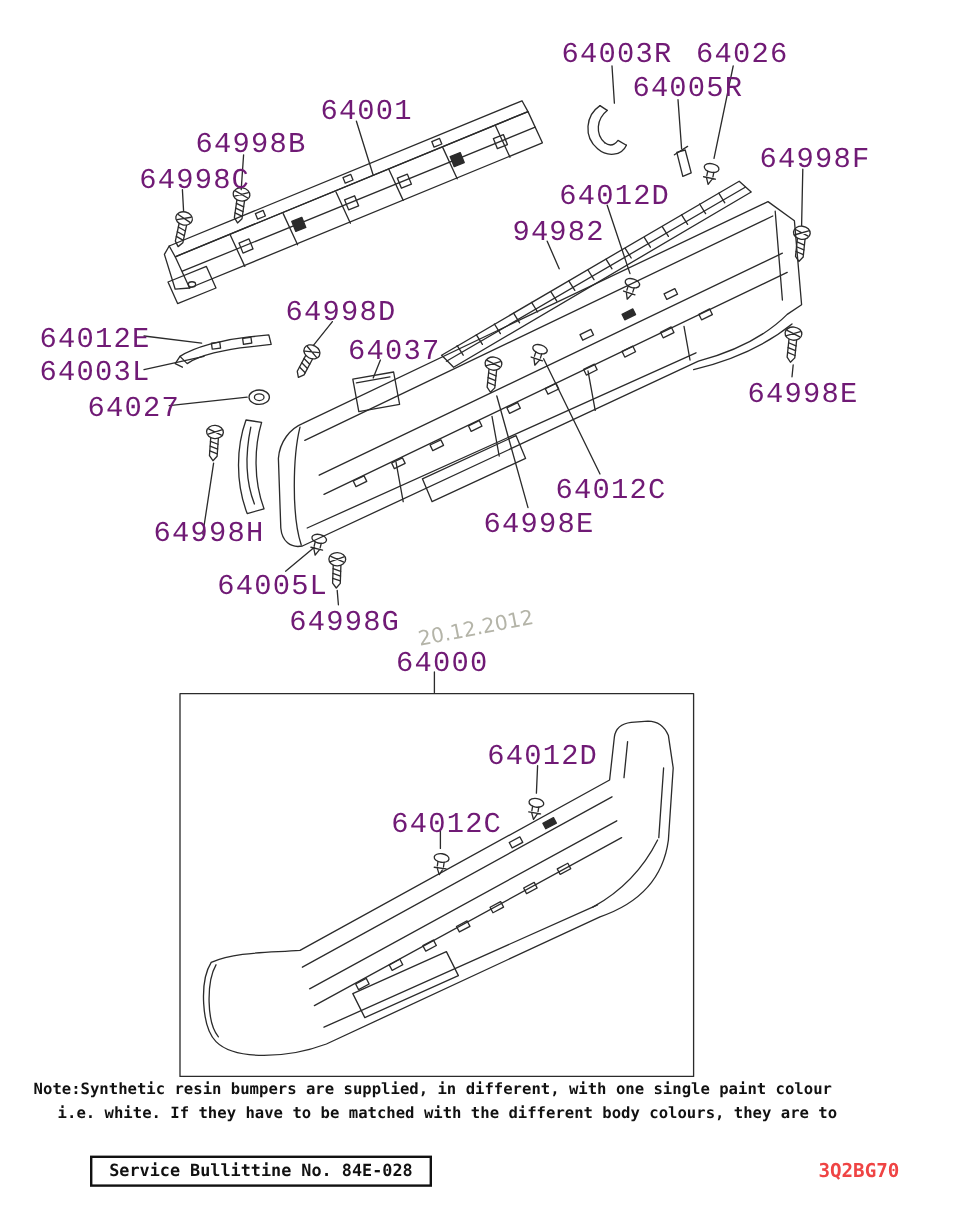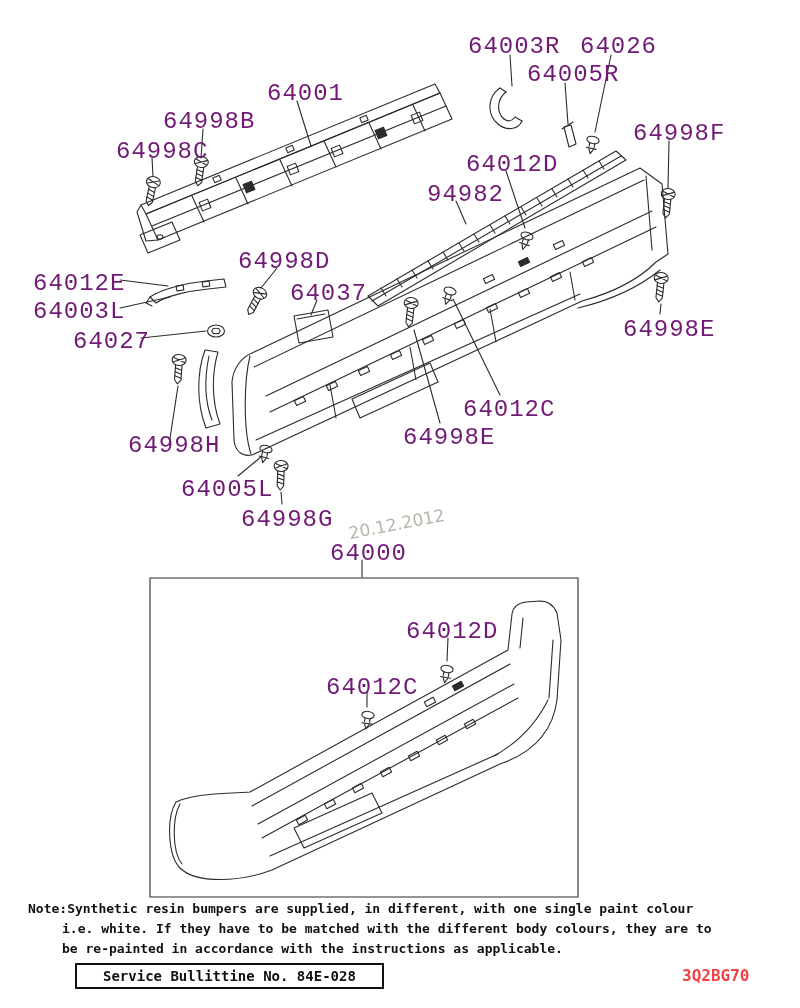--- a/index.html
+++ b/index.html
@@ -7,22 +7,22 @@
         font-family:"DejaVu Sans",sans-serif;}
   .art{position:absolute;left:0;top:0;}
   .lbl{position:absolute;font-size:24px;color:#701a75;letter-spacing:1px;white-space:nowrap;
        font-family:Liberation Mono, monospace;}
   .wm{position:absolute;left:92px;top:402px;font-size:50px;color:#9f9f9f;opacity:.55;
       letter-spacing:2px;font-weight:500;white-space:nowrap;}
   .wm-date{position:absolute;left:348px;top:514px;font-size:17px;color:#a8a89a;opacity:.85;
       transform:rotate(-11deg);white-space:nowrap;}
   .note{position:absolute;left:28px;top:899px;font-family:"DejaVu Sans Mono",monospace;
       font-size:13px;font-weight:700;color:#111;line-height:20px;white-space:nowrap;}
-  .note .indent{margin-left:34px;}
-  .sb-box{position:absolute;left:75px;top:963px;border:2px solid #111;padding:3px 26px;
+  .note .indent{margin-left:20px;text-align:right;}
+  .sb-box{position:absolute;left:75px;top:963px;border:2px solid #111;padding:3px 14px;
       font-family:"DejaVu Sans Mono",monospace;font-size:14px;font-weight:700;color:#111;white-space:nowrap;}
   .code{position:absolute;left:682px;top:966px;font-family:"DejaVu Sans Mono",monospace;
       font-size:16px;font-weight:700;color:#ef4444;}
 </style>
 </head>
 <body>
 
 <div class="page">
 
   <svg class="art" width="800" height="1008" viewBox="0 0 800 1008">
@@ -227,21 +227,20 @@
   <div class="lbl" style="left:128px;top:432px">64998H</div>
   <div class="lbl" style="left:181px;top:476px">64005L</div>
   <div class="lbl" style="left:241px;top:506px">64998G</div>
   <div class="lbl" style="left:330px;top:540px">64000</div>
   <div class="lbl" style="left:406px;top:618px">64012D</div>
   <div class="lbl" style="left:326px;top:674px">64012C</div>
 
   <div class="note">
     <div>Note:Synthetic resin bumpers are supplied, in different, with one single paint colour</div>
     <div class="indent">i.e. white. If they have to be matched with the different body colours, they are to</div>
-    <div class="indent">be re-painted in accordance with the instructions as applicable.</div>
   </div>
 
   <div class="sb-box">
     <span>Service Bullittine No. 84E-028</span>
   </div>
   <div class="code">3Q2BG70</div>
 
 </div>
 
 </body></html>

